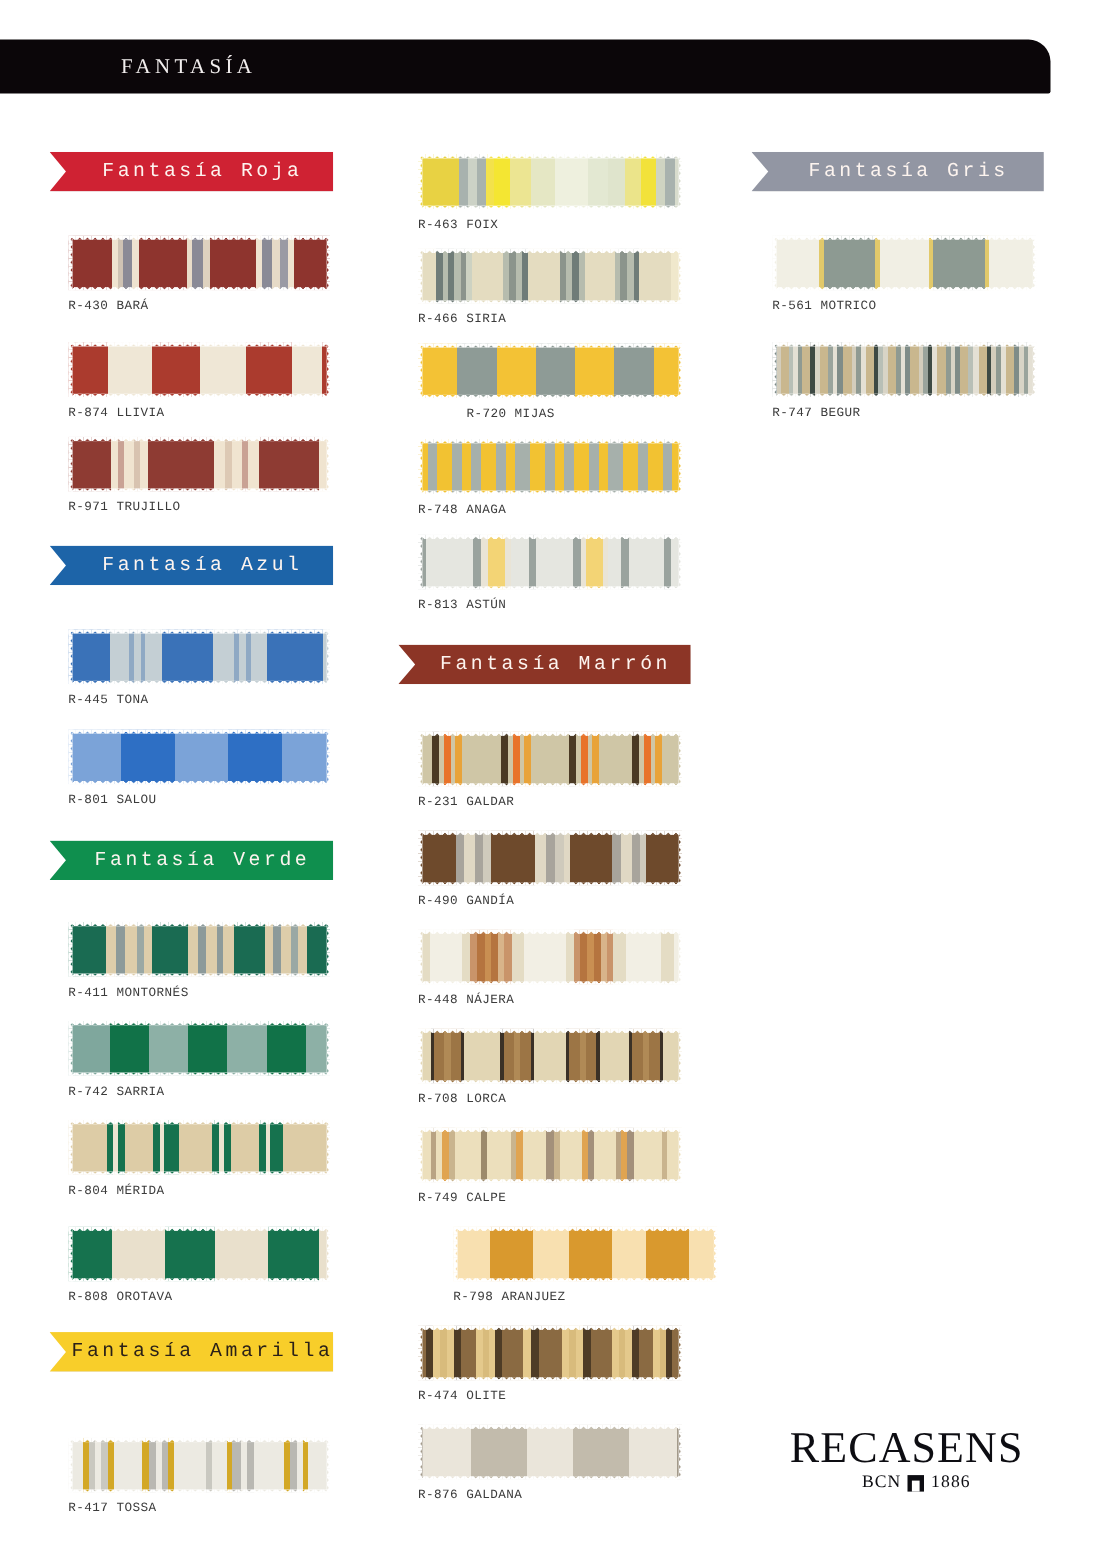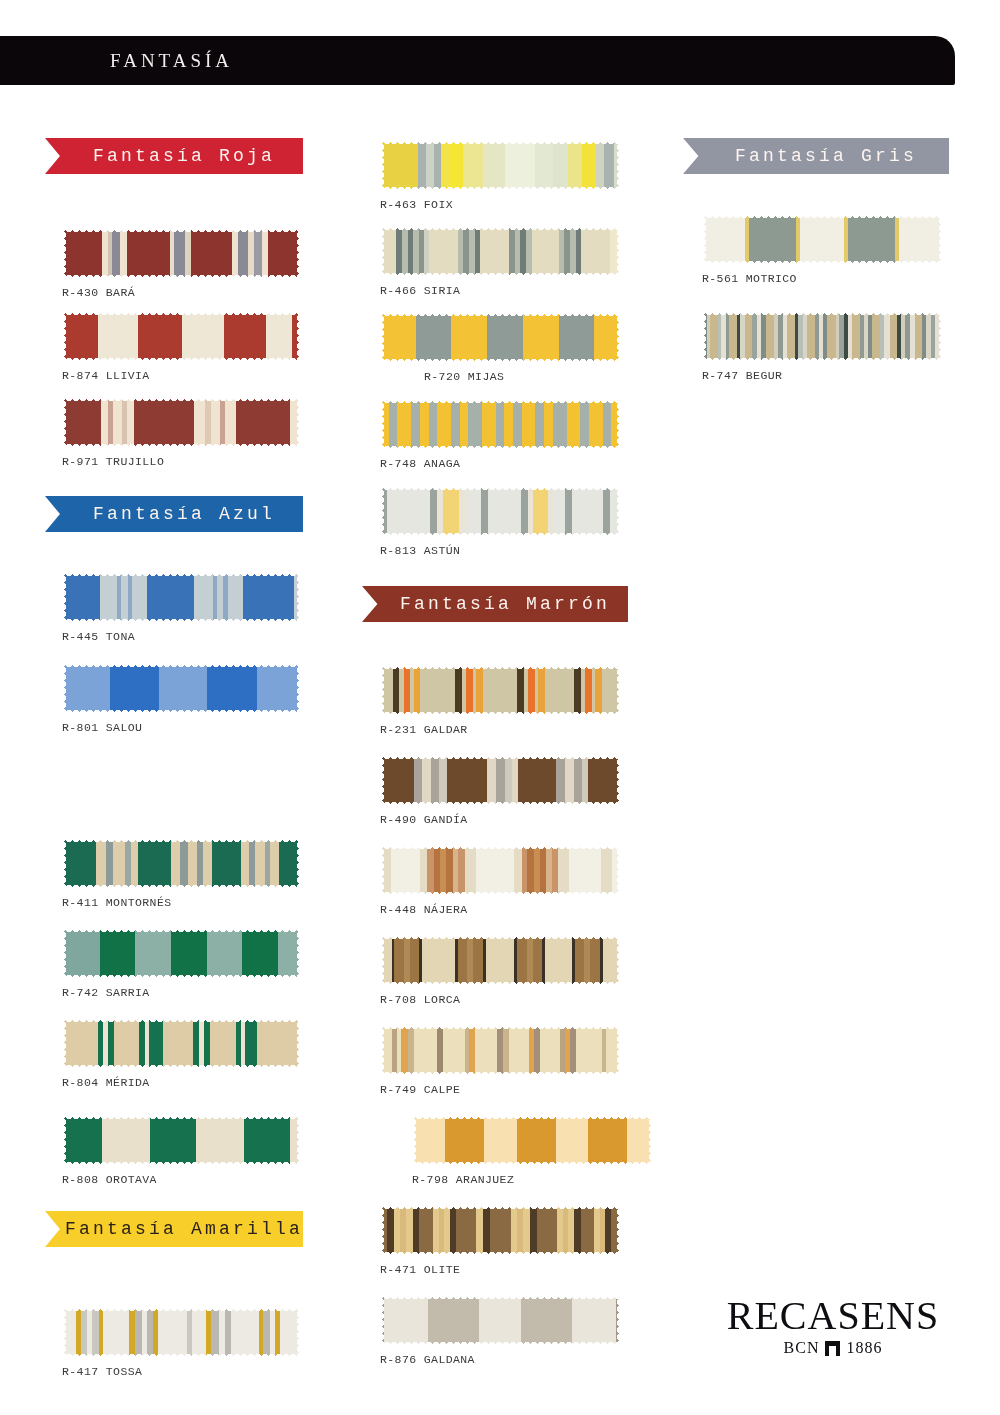--- a/index.html
+++ b/index.html
@@ -72,21 +72,21 @@
   .label{
     position:absolute;
     font-family:"Liberation Mono", monospace;
     font-size:11.5px;
     color:#3b3b3b;
     letter-spacing:.4px;
     white-space:nowrap;
   }
 
   
-  .logo{position:absolute;left:718px;top:1296px;width:230px;text-align:center;}
+  .logo{position:absolute;left:718px;top:1296px;width:230px;}
   .logo-main{
     font-family:"Liberation Serif", serif;
     font-size:40px;letter-spacing:1px;color:#0d0d12;line-height:1;
   }
   .logo-sub{
     font-family:"Liberation Serif", serif;
     font-size:16px;letter-spacing:1px;color:#0d0d12;
     margin-top:3px;display:flex;align-items:center;justify-content:center;gap:6px;
   }
   .logo-mark{
@@ -102,21 +102,21 @@
 
 <div class="page">
 
   <div class="header-bar"></div>
   <div class="header-title">FANTASÍA</div>
 
   <div class="banner light" style="left:45px;top:138px;width:258px;background:#cf2233;">
     <span>Fantasía Roja</span>
   </div>
 
-  <div class="swatch-wrap" style="left:62px;top:228px;width:238px;text-decoration:underline;">
+  <div class="swatch-wrap" style="left:62px;top:214px;width:238px;text-decoration:underline;">
     <div class="swatch">
         <div class="swatch-inner" style="background: linear-gradient(90deg, rgb(142, 52, 46) 0%, rgb(142, 52, 46) 16.8%, rgb(239, 227, 208) 16.8%, rgb(239, 227, 208) 19.2%, rgb(207, 195, 180) 19.2%, rgb(207, 195, 180) 20.8%, rgb(138, 138, 150) 20.8%, rgb(138, 138, 150) 24.4%, rgb(239, 227, 208) 24.4%, rgb(239, 227, 208) 27.2%, rgb(142, 52, 46) 27.2%, rgb(142, 52, 46) 45.2%, rgb(233, 221, 201) 45.2%, rgb(233, 221, 201) 47.2%, rgb(138, 138, 150) 47.2%, rgb(138, 138, 150) 51.6%, rgb(222, 210, 191) 51.6%, rgb(222, 210, 191) 54%, rgb(142, 52, 46) 54%, rgb(142, 52, 46) 71.6%, rgb(239, 227, 208) 71.6%, rgb(239, 227, 208) 74%, rgb(138, 138, 150) 74%, rgb(138, 138, 150) 78%, rgb(230, 218, 199) 78%, rgb(230, 218, 199) 80.8%, rgb(154, 154, 164) 80.8%, rgb(154, 154, 164) 84%, rgb(239, 227, 208) 84%, rgb(239, 227, 208) 86.4%, rgb(142, 52, 46) 86.4%, rgb(142, 52, 46) 100%); box-shadow: rgba(0, 0, 0, 0) 0px 0px 0px 100px inset;"></div>
         <div class="zig top" style="background: linear-gradient(135deg, rgb(255, 255, 255) 50%, transparent 50%) 0px 0px / 7px 4px repeat-x, linear-gradient(225deg, rgb(255, 255, 255) 50%, transparent 50%) 0px 0px / 7px 4px repeat-x;"></div>
         <div class="zig bot" style="background: linear-gradient(45deg, rgb(255, 255, 255) 50%, transparent 50%) 0px 0px / 7px 4px repeat-x, linear-gradient(315deg, rgb(255, 255, 255) 50%, transparent 50%) 0px 0px / 7px 4px repeat-x;"></div>
         <div class="zigv lft" style="background: linear-gradient(135deg, rgb(255, 255, 255) 50%, transparent 50%) 0px 0px / 4px 7px repeat-y, linear-gradient(45deg, rgb(255, 255, 255) 50%, transparent 50%) 0px 0px / 4px 7px repeat-y;"></div>
         <div class="zigv rgt" style="background: linear-gradient(225deg, rgb(255, 255, 255) 50%, transparent 50%) 0px 0px / 4px 7px repeat-y, linear-gradient(315deg, rgb(255, 255, 255) 50%, transparent 50%) 0px 0px / 4px 7px repeat-y;"></div>
       </div>
     <div class="label" style="top:58px;left:0;">R-430 BARÁ</div>
   </div>
 
@@ -161,20 +161,23 @@
     <div class="swatch">
         <div class="swatch-inner" style="background: linear-gradient(90deg, rgb(123, 163, 216) 0%, rgb(123, 163, 216) 20%, rgb(46, 111, 196) 20%, rgb(46, 111, 196) 40.87%, rgb(123, 163, 216) 40.87%, rgb(123, 163, 216) 60.87%, rgb(46, 111, 196) 60.87%, rgb(46, 111, 196) 81.739%, rgb(123, 163, 216) 81.739%, rgb(123, 163, 216) 100%); box-shadow: rgba(0, 0, 0, 0) 0px 0px 0px 100px inset;"></div>
         <div class="zig top" style="background: linear-gradient(135deg, rgb(255, 255, 255) 50%, transparent 50%) 0px 0px / 7px 4px repeat-x, linear-gradient(225deg, rgb(255, 255, 255) 50%, transparent 50%) 0px 0px / 7px 4px repeat-x;"></div>
         <div class="zig bot" style="background: linear-gradient(45deg, rgb(255, 255, 255) 50%, transparent 50%) 0px 0px / 7px 4px repeat-x, linear-gradient(315deg, rgb(255, 255, 255) 50%, transparent 50%) 0px 0px / 7px 4px repeat-x;"></div>
         <div class="zigv lft" style="background: linear-gradient(135deg, rgb(255, 255, 255) 50%, transparent 50%) 0px 0px / 4px 7px repeat-y, linear-gradient(45deg, rgb(255, 255, 255) 50%, transparent 50%) 0px 0px / 4px 7px repeat-y;"></div>
         <div class="zigv rgt" style="background: linear-gradient(225deg, rgb(255, 255, 255) 50%, transparent 50%) 0px 0px / 4px 7px repeat-y, linear-gradient(315deg, rgb(255, 255, 255) 50%, transparent 50%) 0px 0px / 4px 7px repeat-y;"></div>
       </div>
     <div class="label" style="top:58px;left:0;">R-801 SALOU</div>
   </div>
 
+  <div class="banner light" style="left:45px;top:764px;width:258px;background:#0f8f4e;">
+    <span>Fantasía Verde</span>
+  </div>
 
   <div class="swatch-wrap" style="left:62px;top:838px;width:238px;">
     <div class="swatch">
         <div class="swatch-inner" style="background: linear-gradient(90deg, rgb(26, 107, 82) 0%, rgb(26, 107, 82) 14.4%, rgb(221, 205, 170) 14.4%, rgb(221, 205, 170) 18.4%, rgb(140, 154, 154) 18.4%, rgb(140, 154, 154) 21.6%, rgb(221, 205, 170) 21.6%, rgb(221, 205, 170) 26.4%, rgb(154, 168, 164) 26.4%, rgb(154, 168, 164) 28.8%, rgb(221, 205, 170) 28.8%, rgb(221, 205, 170) 32%, rgb(26, 107, 82) 32%, rgb(26, 107, 82) 45.6%, rgb(221, 205, 170) 45.6%, rgb(221, 205, 170) 49.6%, rgb(140, 154, 154) 49.6%, rgb(140, 154, 154) 52.8%, rgb(221, 205, 170) 52.8%, rgb(221, 205, 170) 56.8%, rgb(140, 154, 154) 56.8%, rgb(140, 154, 154) 59.2%, rgb(221, 205, 170) 59.2%, rgb(221, 205, 170) 63.2%, rgb(26, 107, 82) 63.2%, rgb(26, 107, 82) 75.2%, rgb(221, 205, 170) 75.2%, rgb(221, 205, 170) 78.4%, rgb(140, 154, 154) 78.4%, rgb(140, 154, 154) 81.2%, rgb(221, 205, 170) 81.2%, rgb(221, 205, 170) 85.2%, rgb(154, 168, 164) 85.2%, rgb(154, 168, 164) 87.6%, rgb(221, 205, 170) 87.6%, rgb(221, 205, 170) 91.2%, rgb(26, 107, 82) 91.2%, rgb(26, 107, 82) 100%); box-shadow: rgba(0, 0, 0, 0) 0px 0px 0px 100px inset;"></div>
         <div class="zig top" style="background: linear-gradient(135deg, rgb(255, 255, 255) 50%, transparent 50%) 0px 0px / 7px 4px repeat-x, linear-gradient(225deg, rgb(255, 255, 255) 50%, transparent 50%) 0px 0px / 7px 4px repeat-x;"></div>
         <div class="zig bot" style="background: linear-gradient(45deg, rgb(255, 255, 255) 50%, transparent 50%) 0px 0px / 7px 4px repeat-x, linear-gradient(315deg, rgb(255, 255, 255) 50%, transparent 50%) 0px 0px / 7px 4px repeat-x;"></div>
         <div class="zigv lft" style="background: linear-gradient(135deg, rgb(255, 255, 255) 50%, transparent 50%) 0px 0px / 4px 7px repeat-y, linear-gradient(45deg, rgb(255, 255, 255) 50%, transparent 50%) 0px 0px / 4px 7px repeat-y;"></div>
         <div class="zigv rgt" style="background: linear-gradient(225deg, rgb(255, 255, 255) 50%, transparent 50%) 0px 0px / 4px 7px repeat-y, linear-gradient(315deg, rgb(255, 255, 255) 50%, transparent 50%) 0px 0px / 4px 7px repeat-y;"></div>
       </div>
     <div class="label" style="top:58px;left:0;text-align:right;">R-411 MONTORNÉS</div>
@@ -354,21 +357,21 @@
   </div>
 
   <div class="swatch-wrap" style="left:380px;top:1205px;width:240px;">
     <div class="swatch">
         <div class="swatch-inner" style="background: linear-gradient(90deg, rgb(138, 106, 66) 0%, rgb(138, 106, 66) 2.93%, rgb(78, 60, 38) 2.93%, rgb(78, 60, 38) 5.861%, rgb(228, 201, 140) 5.861%, rgb(228, 201, 140) 8.425%, rgb(216, 187, 124) 8.425%, rgb(216, 187, 124) 10.989%, rgb(228, 201, 140) 10.989%, rgb(228, 201, 140) 13.553%, rgb(78, 60, 38) 13.553%, rgb(78, 60, 38) 16.117%, rgb(138, 106, 66) 16.117%, rgb(138, 106, 66) 21.978%, rgb(228, 201, 140) 21.978%, rgb(228, 201, 140) 24.542%, rgb(216, 187, 124) 24.542%, rgb(216, 187, 124) 26.74%, rgb(228, 201, 140) 26.74%, rgb(228, 201, 140) 29.304%, rgb(78, 60, 38) 29.304%, rgb(78, 60, 38) 31.868%, rgb(138, 106, 66) 31.868%, rgb(138, 106, 66) 39.927%, rgb(228, 201, 140) 39.927%, rgb(228, 201, 140) 42.857%, rgb(78, 60, 38) 42.857%, rgb(78, 60, 38) 45.788%, rgb(138, 106, 66) 45.788%, rgb(138, 106, 66) 54.579%, rgb(228, 201, 140) 54.579%, rgb(228, 201, 140) 57.143%, rgb(216, 187, 124) 57.143%, rgb(216, 187, 124) 59.707%, rgb(228, 201, 140) 59.707%, rgb(228, 201, 140) 62.637%, rgb(78, 60, 38) 62.637%, rgb(78, 60, 38) 65.568%, rgb(138, 106, 66) 65.568%, rgb(138, 106, 66) 73.626%, rgb(228, 201, 140) 73.626%, rgb(228, 201, 140) 76.19%, rgb(216, 187, 124) 76.19%, rgb(216, 187, 124) 78.388%, rgb(228, 201, 140) 78.388%, rgb(228, 201, 140) 80.952%, rgb(78, 60, 38) 80.952%, rgb(78, 60, 38) 83.883%, rgb(138, 106, 66) 83.883%, rgb(138, 106, 66) 89.011%, rgb(228, 201, 140) 89.011%, rgb(228, 201, 140) 91.575%, rgb(216, 187, 124) 91.575%, rgb(216, 187, 124) 93.773%, rgb(78, 60, 38) 93.773%, rgb(78, 60, 38) 96.337%, rgb(138, 106, 66) 96.337%, rgb(138, 106, 66) 100%); box-shadow: rgba(0, 0, 0, 0) 0px 0px 0px 100px inset;"></div>
         <div class="zig top" style="background: linear-gradient(135deg, rgb(255, 255, 255) 50%, transparent 50%) 0px 0px / 7px 4px repeat-x, linear-gradient(225deg, rgb(255, 255, 255) 50%, transparent 50%) 0px 0px / 7px 4px repeat-x;"></div>
         <div class="zig bot" style="background: linear-gradient(45deg, rgb(255, 255, 255) 50%, transparent 50%) 0px 0px / 7px 4px repeat-x, linear-gradient(315deg, rgb(255, 255, 255) 50%, transparent 50%) 0px 0px / 7px 4px repeat-x;"></div>
         <div class="zigv lft" style="background: linear-gradient(135deg, rgb(255, 255, 255) 50%, transparent 50%) 0px 0px / 4px 7px repeat-y, linear-gradient(45deg, rgb(255, 255, 255) 50%, transparent 50%) 0px 0px / 4px 7px repeat-y;"></div>
         <div class="zigv rgt" style="background: linear-gradient(225deg, rgb(255, 255, 255) 50%, transparent 50%) 0px 0px / 4px 7px repeat-y, linear-gradient(315deg, rgb(255, 255, 255) 50%, transparent 50%) 0px 0px / 4px 7px repeat-y;"></div>
       </div>
-    <div class="label" style="top:58px;left:0;">R-471 OLITE</div>
+    <div class="label" style="top:58px;left:0;">R-474 OLITE</div>
   </div>
 
   <div class="swatch-wrap" style="left:380px;top:1295px;width:240px;">
     <div class="swatch">
         <div class="swatch-inner" style="background: linear-gradient(90deg, rgb(163, 154, 138) 0%, rgb(163, 154, 138) 1.754%, rgb(234, 229, 218) 1.754%, rgb(234, 229, 218) 20.175%, rgb(194, 187, 172) 20.175%, rgb(194, 187, 172) 41.228%, rgb(234, 229, 218) 41.228%, rgb(234, 229, 218) 58.772%, rgb(194, 187, 172) 58.772%, rgb(194, 187, 172) 79.825%, rgb(234, 229, 218) 79.825%, rgb(234, 229, 218) 98.246%, rgb(163, 154, 138) 98.246%, rgb(163, 154, 138) 100%); box-shadow: rgba(0, 0, 0, 0) 0px 0px 0px 100px inset;"></div>
         <div class="zig top" style="background: linear-gradient(135deg, rgb(255, 255, 255) 50%, transparent 50%) 0px 0px / 7px 4px repeat-x, linear-gradient(225deg, rgb(255, 255, 255) 50%, transparent 50%) 0px 0px / 7px 4px repeat-x;"></div>
         <div class="zig bot" style="background: linear-gradient(45deg, rgb(255, 255, 255) 50%, transparent 50%) 0px 0px / 7px 4px repeat-x, linear-gradient(315deg, rgb(255, 255, 255) 50%, transparent 50%) 0px 0px / 7px 4px repeat-x;"></div>
         <div class="zigv lft" style="background: linear-gradient(135deg, rgb(255, 255, 255) 50%, transparent 50%) 0px 0px / 4px 7px repeat-y, linear-gradient(45deg, rgb(255, 255, 255) 50%, transparent 50%) 0px 0px / 4px 7px repeat-y;"></div>
         <div class="zigv rgt" style="background: linear-gradient(225deg, rgb(255, 255, 255) 50%, transparent 50%) 0px 0px / 4px 7px repeat-y, linear-gradient(315deg, rgb(255, 255, 255) 50%, transparent 50%) 0px 0px / 4px 7px repeat-y;"></div>
       </div>

